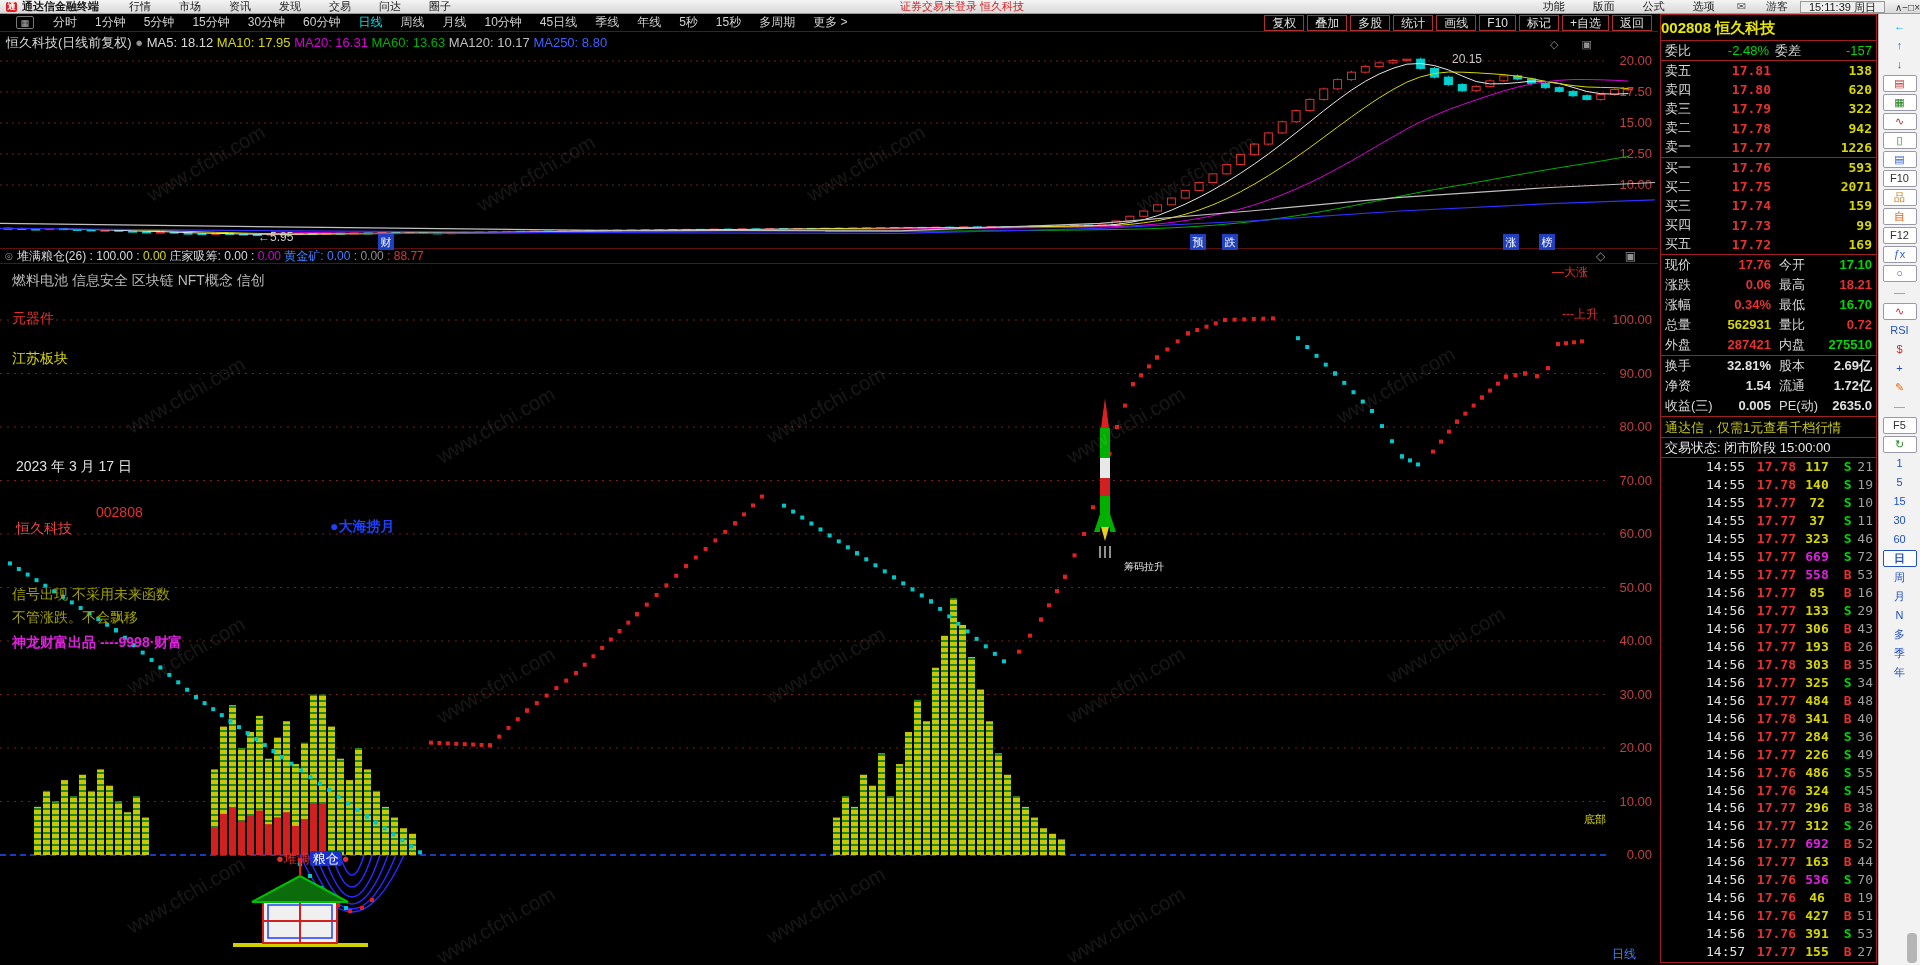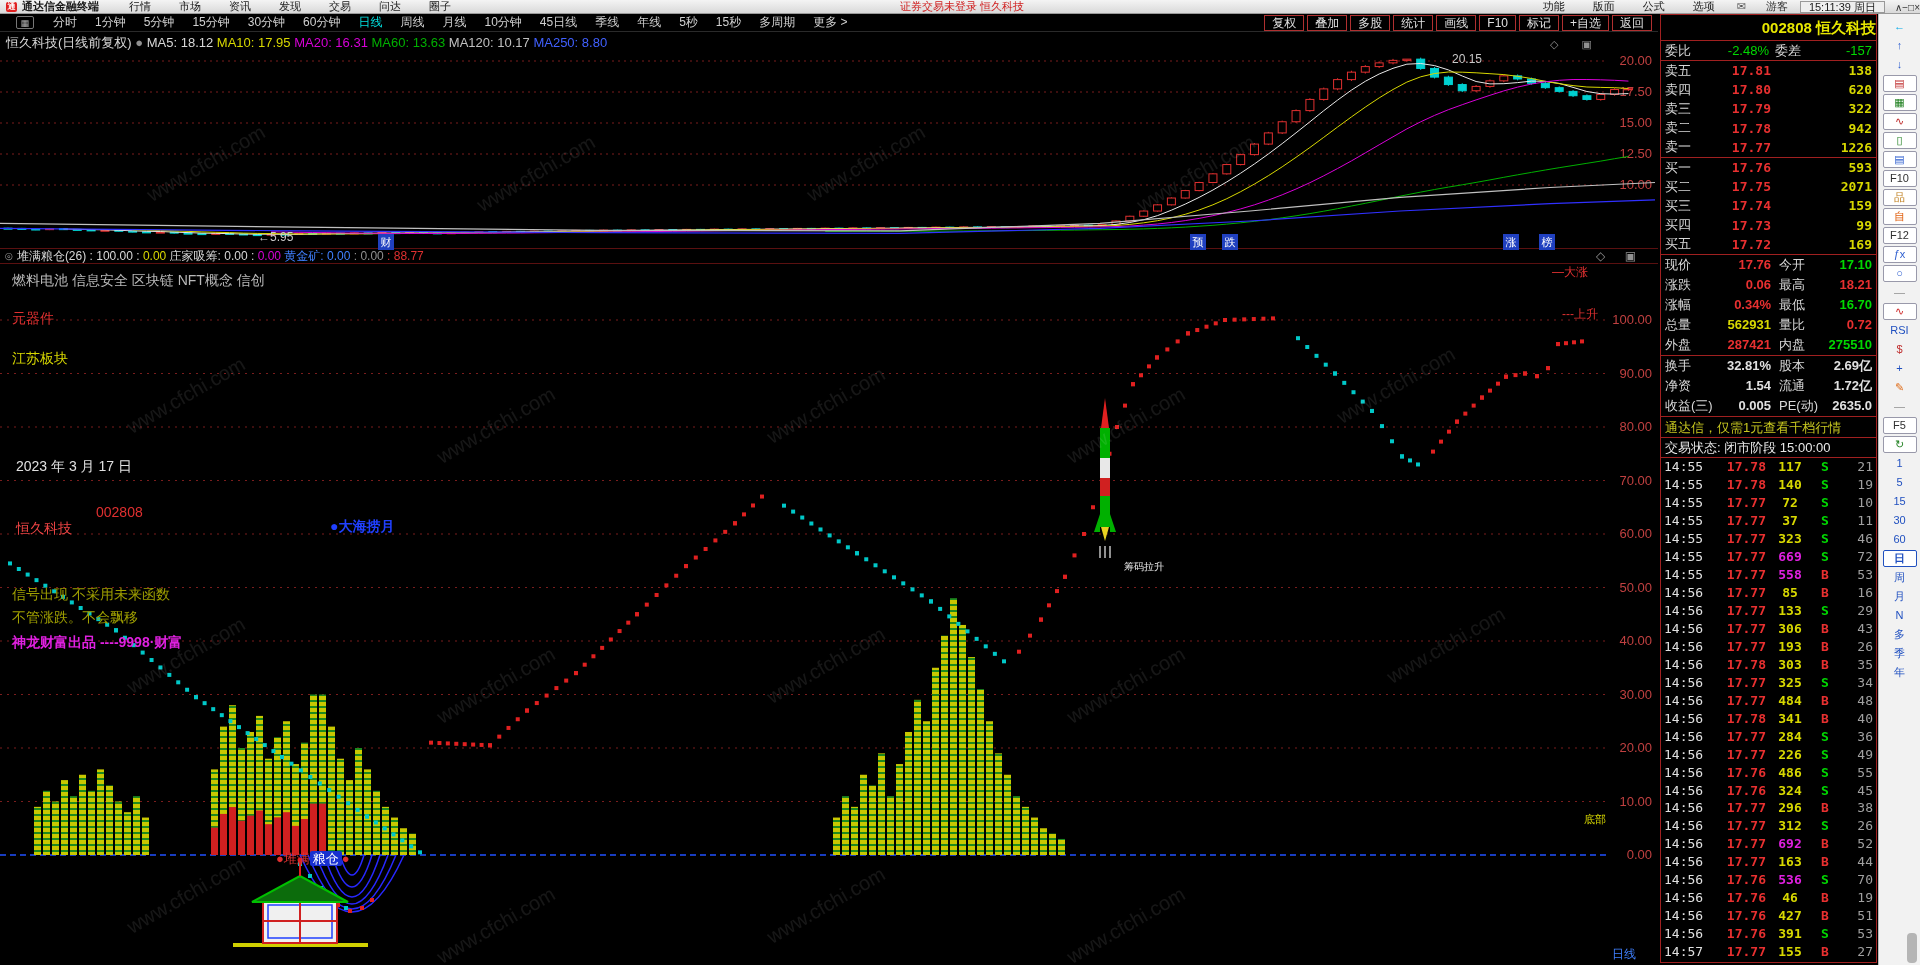--- a/index.html
+++ b/index.html
@@ -54,40 +54,40 @@
 
 #indpanel { position:absolute; left:0; top:264px; width:1658px; height:699px; }
 .ind-text { position:absolute; font-size:14px; white-space:nowrap; z-index:4; }
 .watermark { position:absolute; color:rgba(255,255,255,0.09); font-size:20px; transform:rotate(-30deg);
   z-index:2; white-space:nowrap; pointer-events:none; }
 .badge-blue { background:#1830d0; color:#fff; padding:0 3px; border-radius:2px; }
 
 
 #quote { position:absolute; left:1660px; top:14px; width:217px; height:949px; background:#000;
   border:1px solid #a02020; display:flex; flex-direction:column; font-size:13px; color:#d8d8d8; }
-#q-header { height:26px; line-height:25px; text-align:right; color:#e8e800; font-weight:bold;
+#q-header { height:26px; line-height:25px; text-align:left; color:#e8e800; font-weight:bold;
   font-size:15px; border-bottom:1px solid #a02020; }
 #q-wb { height:20px; display:flex; align-items:center; padding:0 4px; border-bottom:1px solid #a02020; }
 #q-wb .lab { width:38px; }
 #q-wb .v1 { width:66px; text-align:right; margin-right:6px;}
 #q-wb .v2 { flex:1; text-align:right; }
 .ob-row { height:19.2px; display:flex; align-items:center; padding:0 4px; }
 .ob-row .lab { width:44px; }
 .ob-row .price { width:62px; text-align:right; font-family:"DejaVu Sans Mono",monospace; font-weight:bold;}
 .ob-row .vol { flex:1; text-align:right; font-family:"DejaVu Sans Mono",monospace; font-weight:bold;}
 .q-sep { border-top:1px solid #a02020; }
 .st-row { height:20px; display:flex; align-items:center; padding:0 4px; }
 .st-row .l1 { width:48px; }
 .st-row .v1 { width:58px; text-align:right; font-weight:bold; }
 .st-row .l2 { width:50px; padding-left:8px; }
 .st-row .v2 { flex:1; text-align:right; font-weight:bold; }
 #q-notice { height:22px; line-height:21px; color:#c8c820; padding-left:4px;
   border-top:1px solid #a02020; border-bottom:1px solid #a02020; font-size:13px;}
 #q-status { height:20px; line-height:19px; color:#e8e8e8; padding-left:4px; border-bottom:1px solid #a02020;}
-#q-trades { flex:1; overflow:hidden; }
+#q-trades { flex:1; overflow:hidden;margin-left:42px; }
 .tr-row { height:17.96px; display:flex; align-items:center; padding:0 3px;
   font-family:"DejaVu Sans Mono",monospace; font-size:13px; }
 .tr-row .t { width:44px; color:#e0e0e0;}
 .tr-row .p { width:58px; text-align:right; font-weight:bold;}
 .tr-row .v { width:48px; text-align:center; font-weight:bold;}
 .tr-row .bs { width:22px; text-align:center; font-weight:bold;}
 .tr-row .c { flex:1; text-align:right; color:#a0a0a0; }
 
 .r { color:#e83030; } .g { color:#00d800; } .y { color:#d8d800; } .m { color:#e020e0; }
 .w { color:#e0e0e0; }

